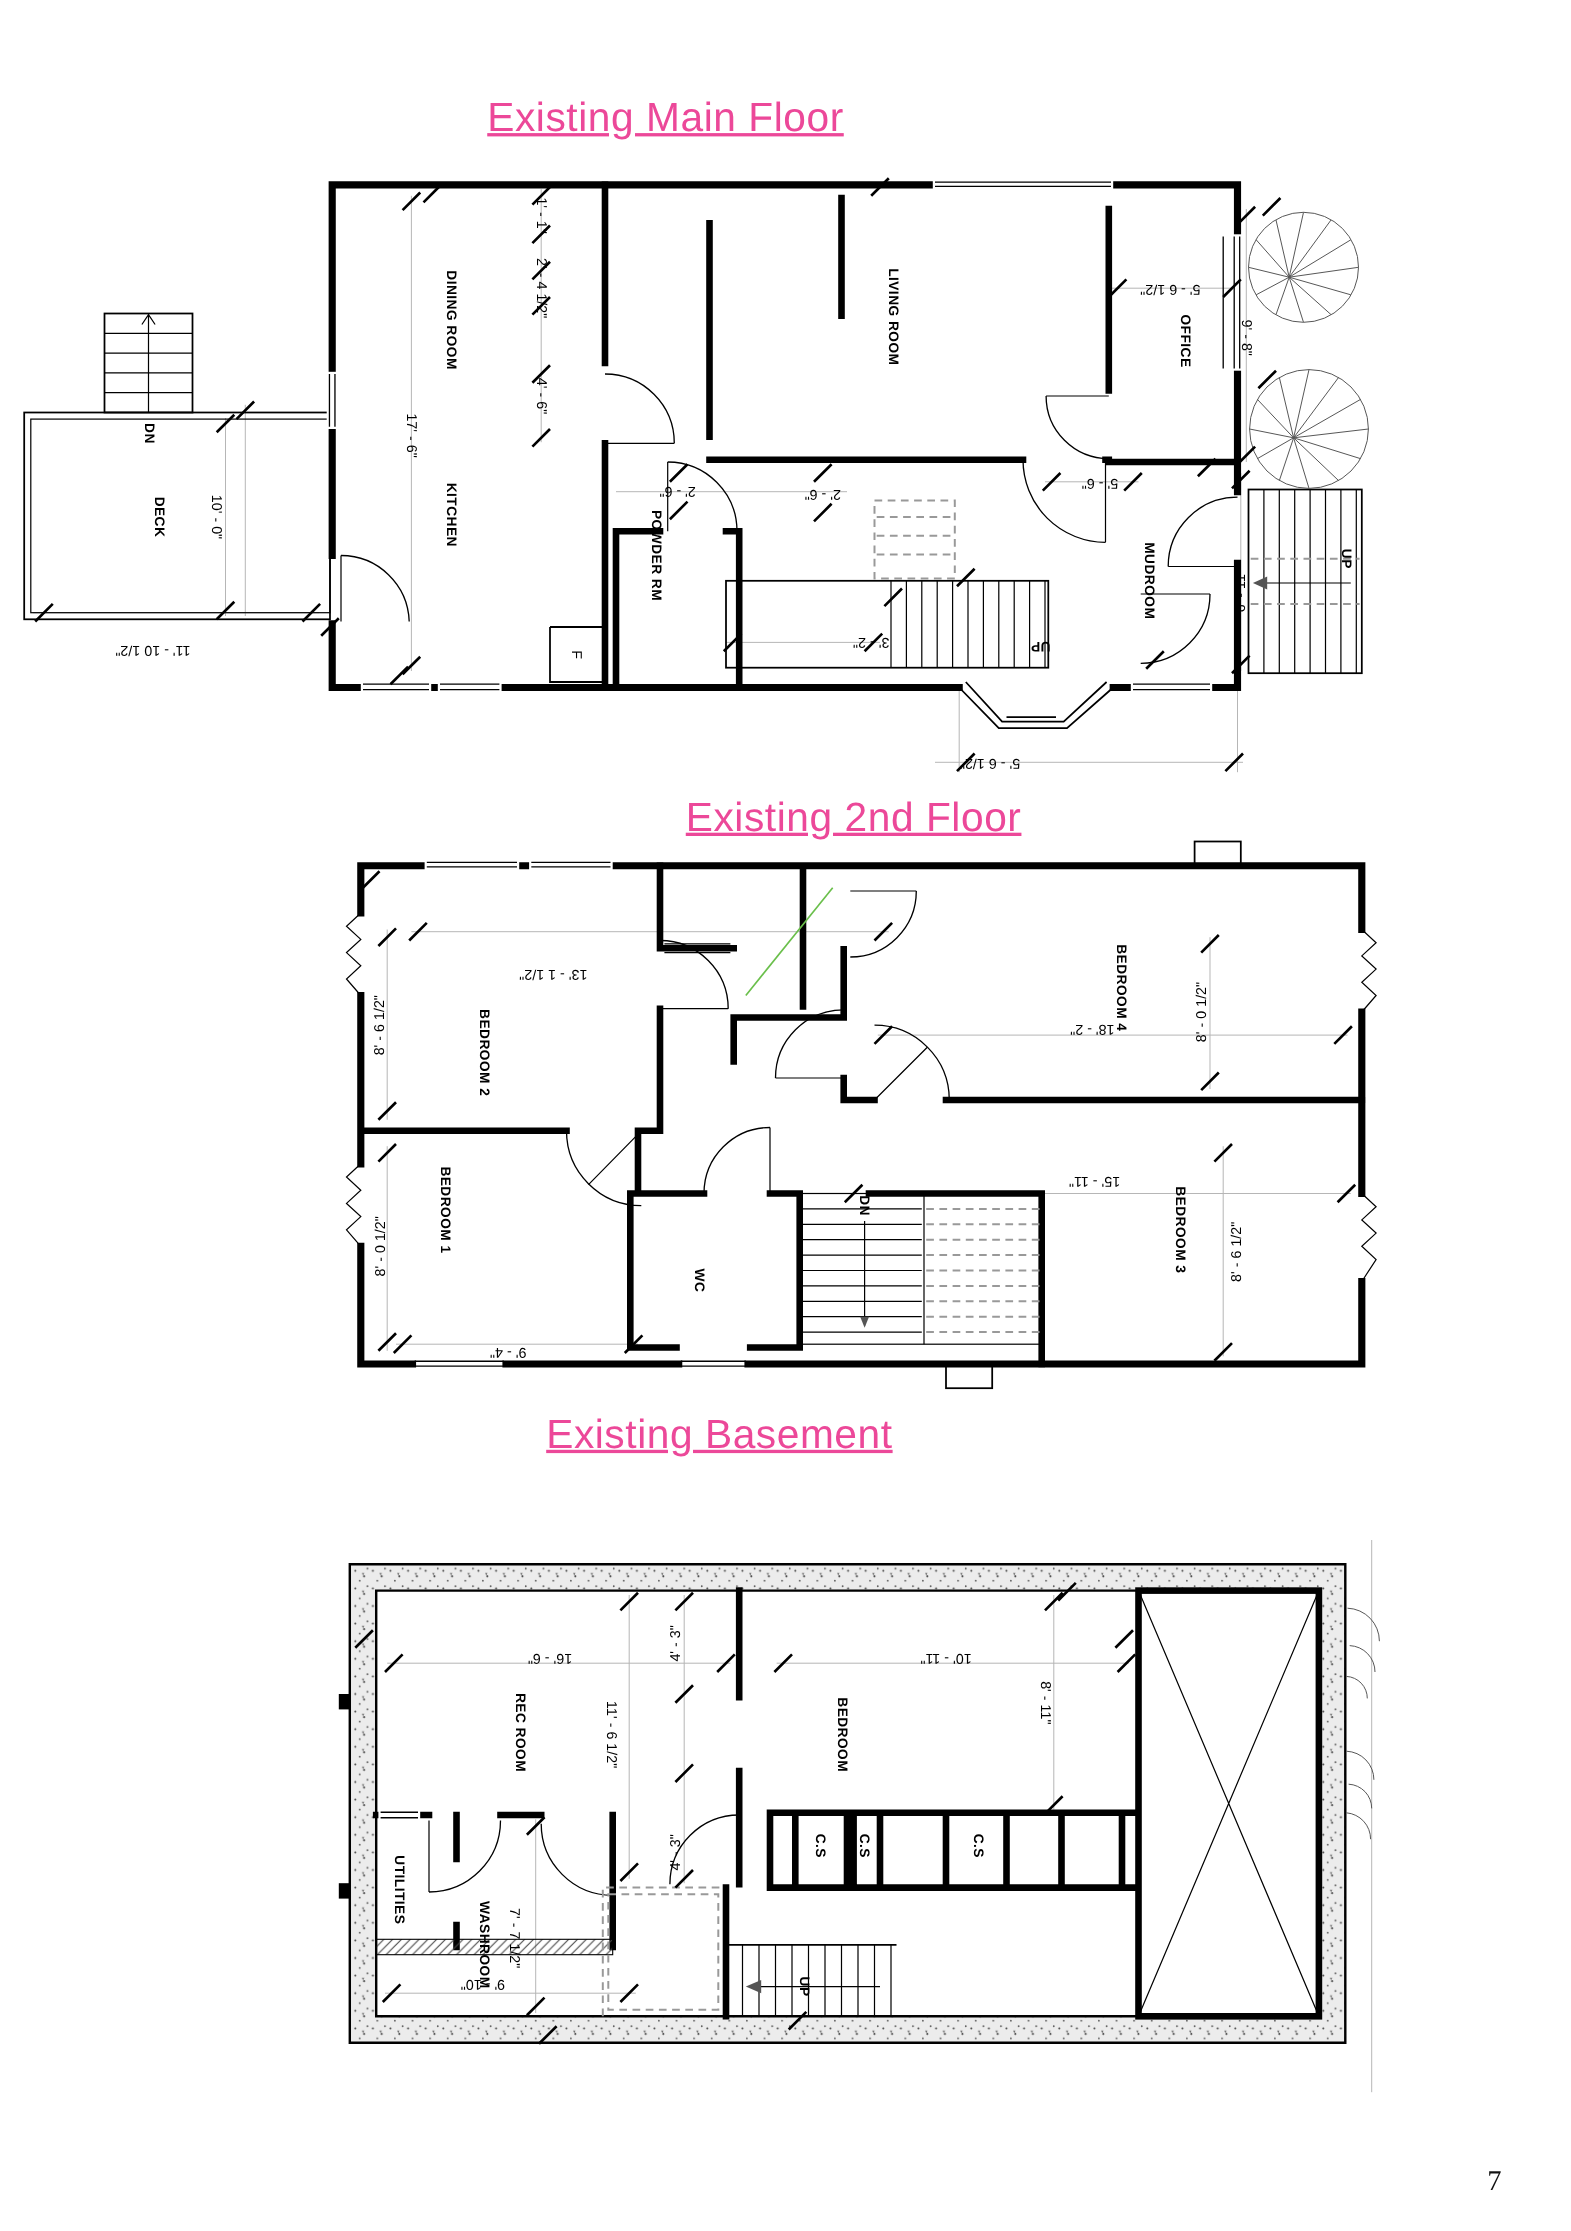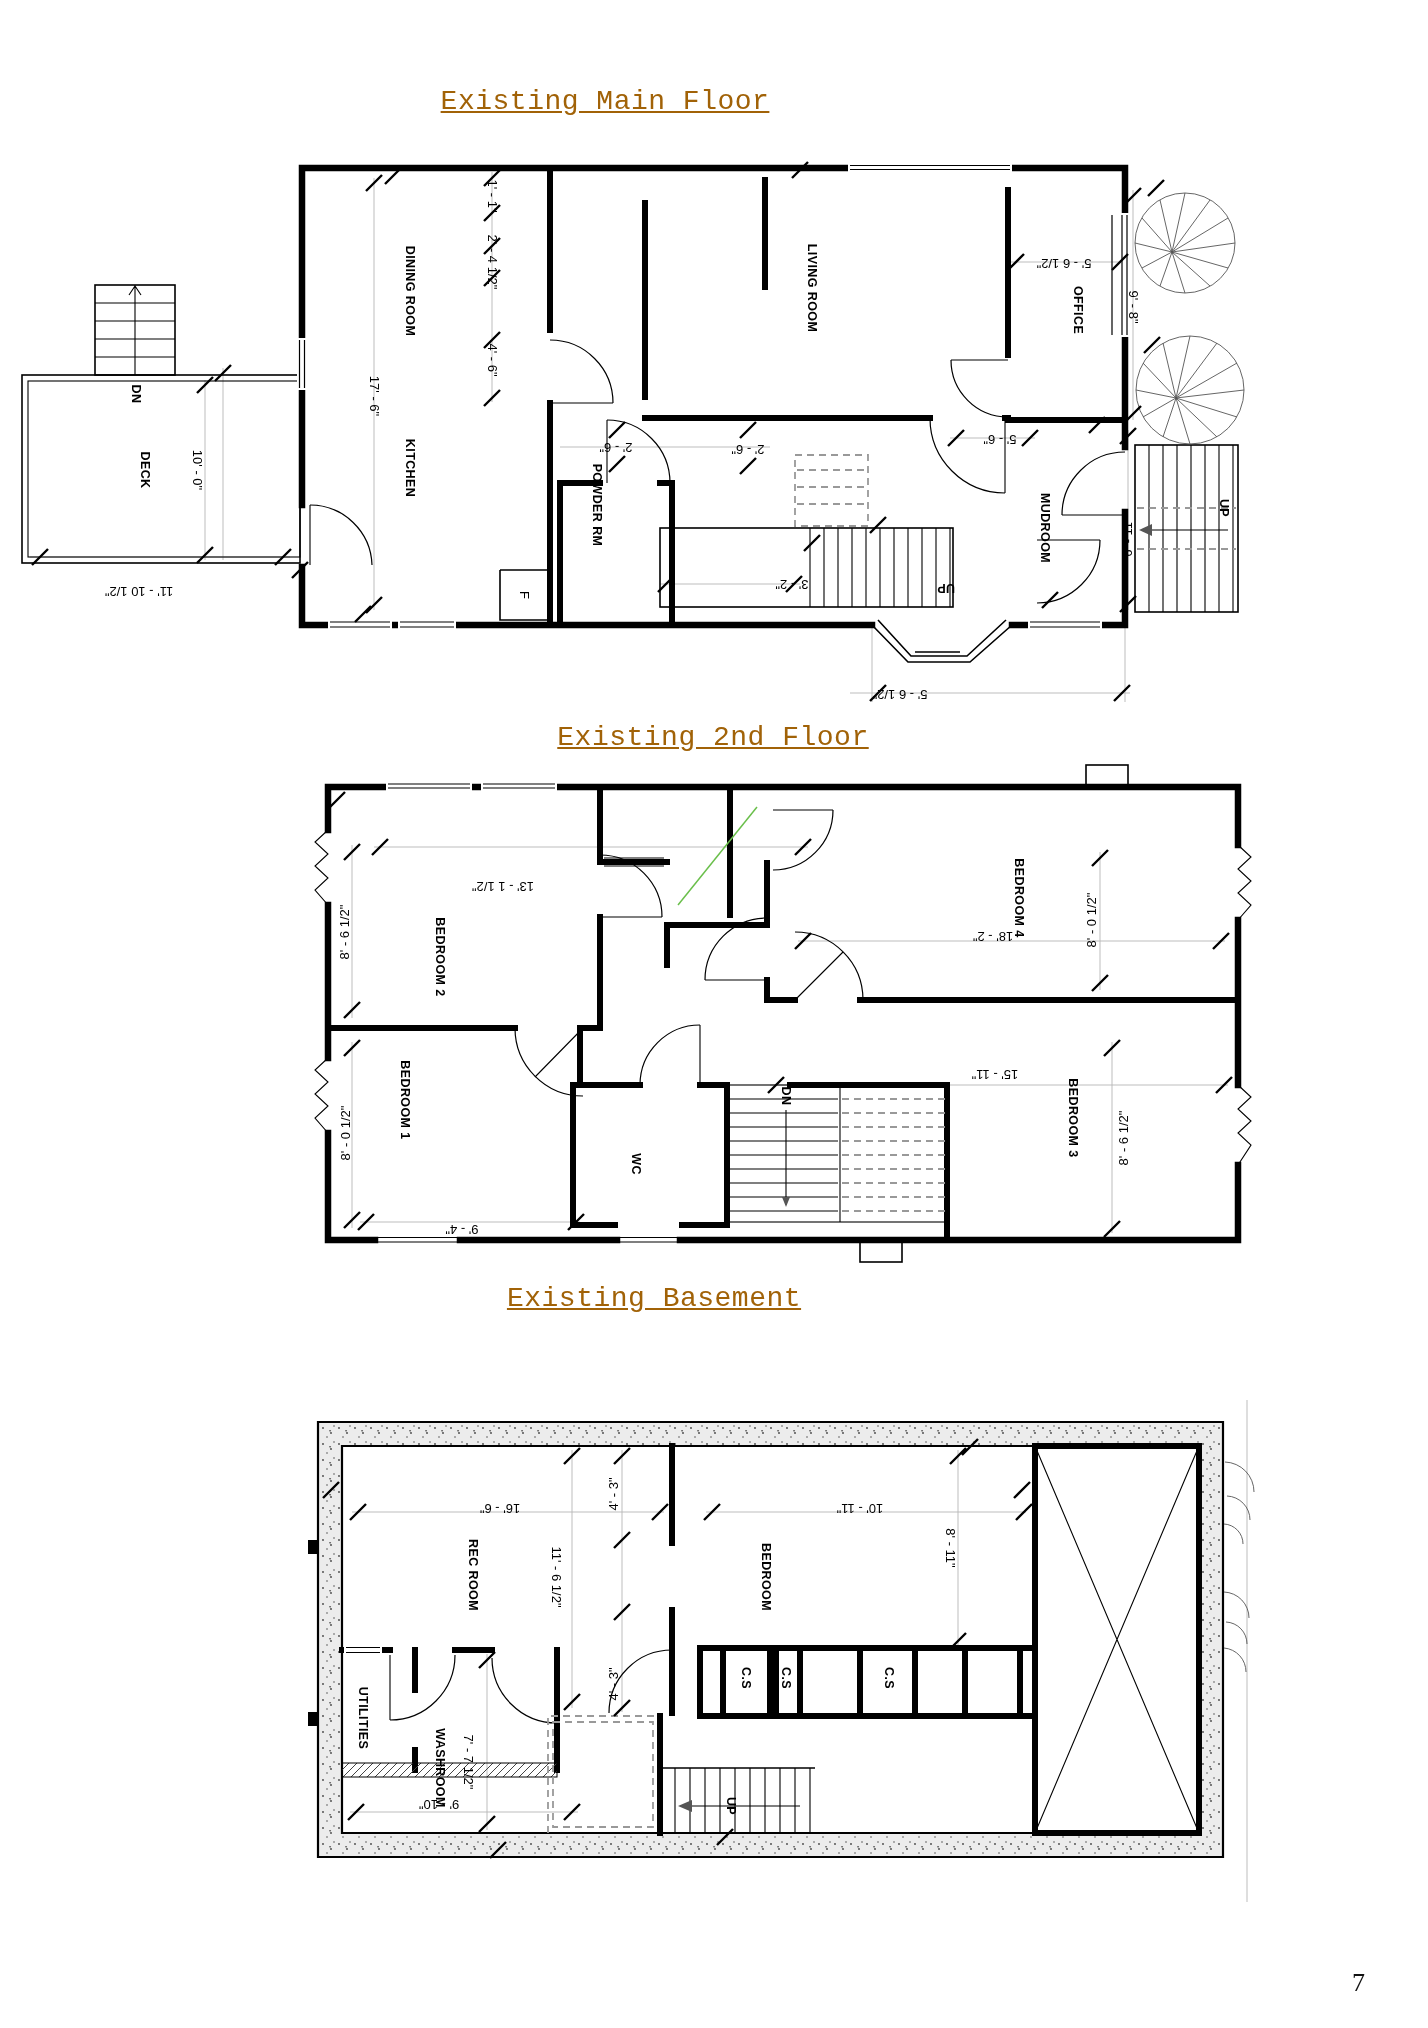--- a/index.html
+++ b/index.html
@@ -1,20 +1,20 @@
 <!DOCTYPE html>
 <html><head>
 <meta charset="utf-8">
 <style>
   html,body{margin:0;padding:0;background:#fff}
   body{width:1428px;height:2028px;position:relative;font-family:"Liberation Sans",sans-serif}
-  .title{position:absolute;transform:translateX(-50%);font-family:Liberation Mono, monospace;
-         font-size:28px;color:#a16207;text-decoration:underline;white-space:nowrap;letter-spacing:.5px}
+  .title{position:absolute;transform:translateX(-50%);font-family:Liberation Sans, sans-serif;
+         font-size:37px;color:#ec4899;text-decoration:underline;white-space:nowrap;letter-spacing:.5px}
   #t-main{left:605px;top:86px}
-  #t-second{left:713px;top:722px}
+  #t-second{left:776px;top:722px}
   #t-basement{left:654px;top:1283px}
   #pageno{position:absolute;left:1352px;top:1968px;font-family:"Liberation Serif",serif;font-size:26px;color:#111}
   svg{position:absolute;left:0;top:0}
   text{fill:#000}
   .room{font-weight:bold;font-size:12.5px;letter-spacing:.4px}
   .dim{font-size:13px}
   .w{stroke:#000;stroke-width:6.5;fill:none;stroke-linecap:square}
   .w2{stroke:#000;stroke-width:6;fill:none;stroke-linecap:square}
   .thin{stroke:#000;stroke-width:1.6;fill:none}
   .vthin{stroke:#000;stroke-width:1.1;fill:none}

